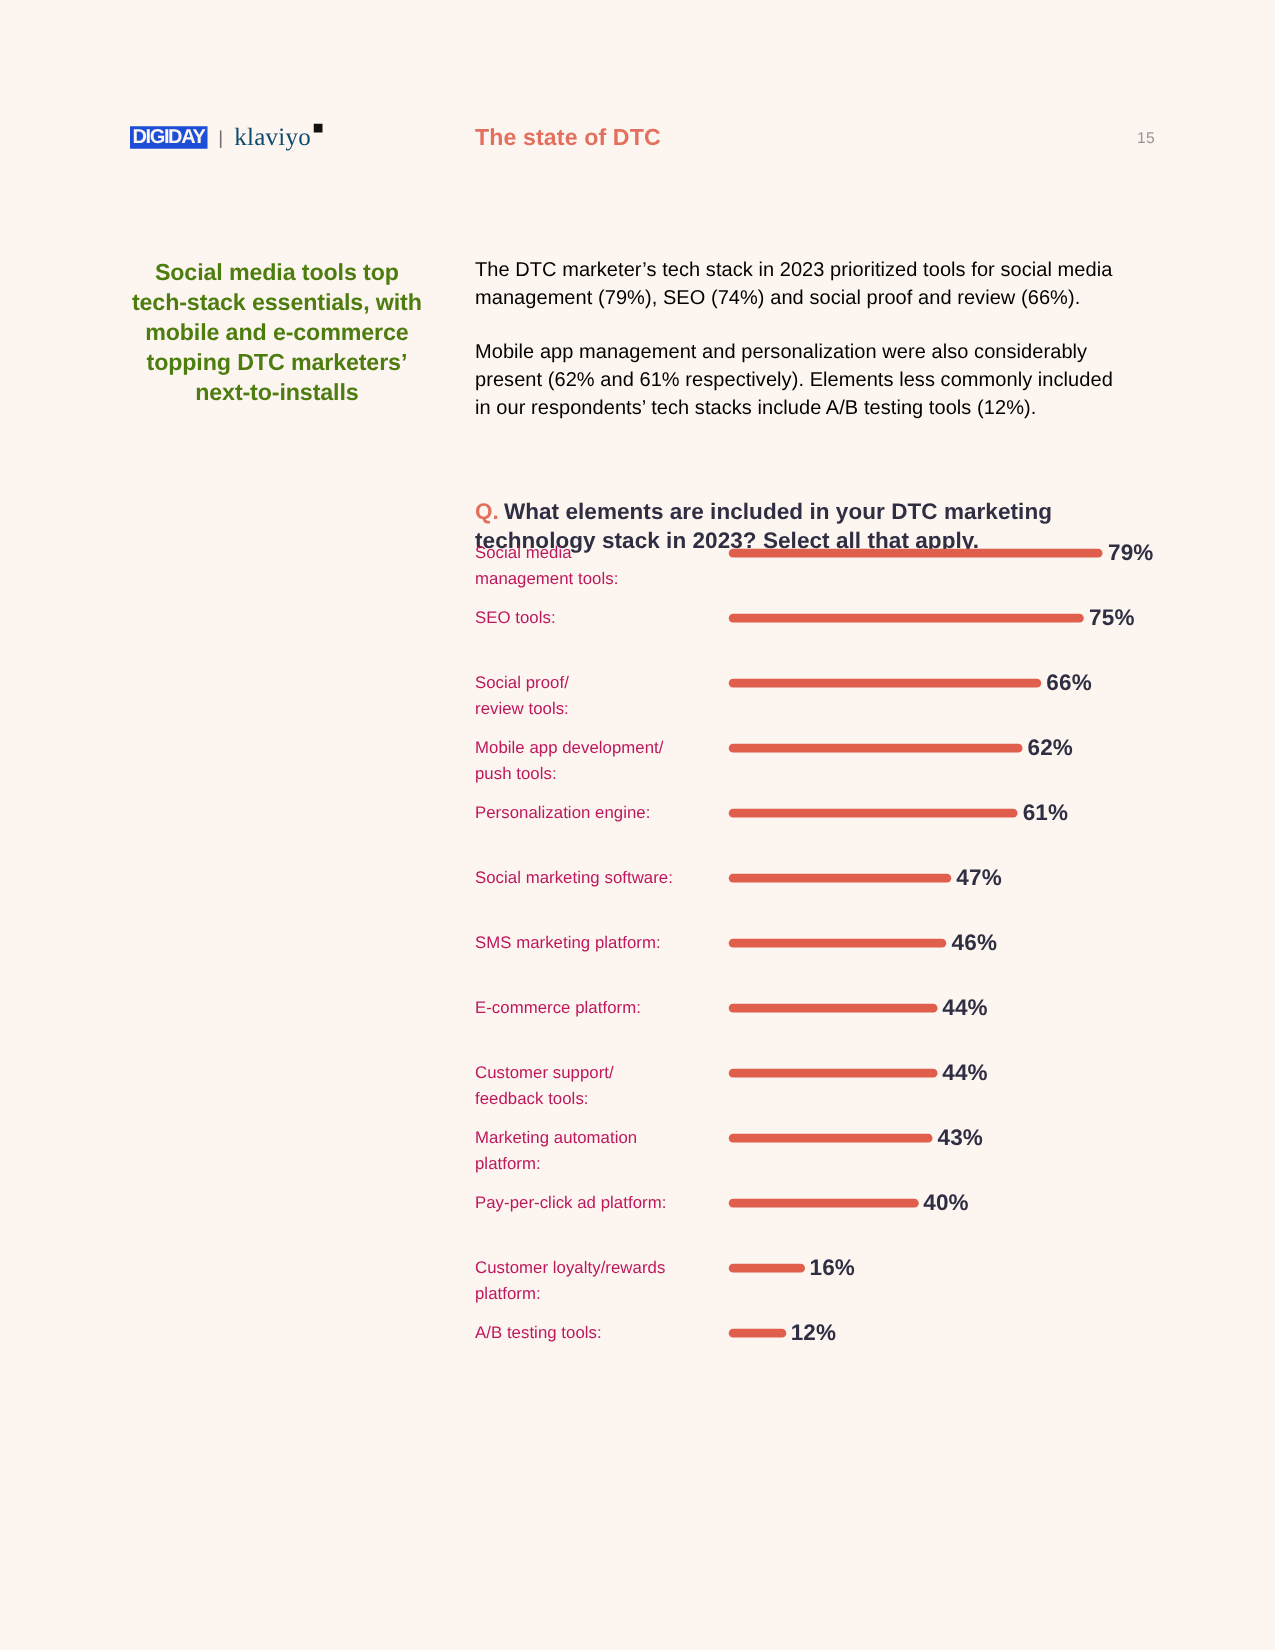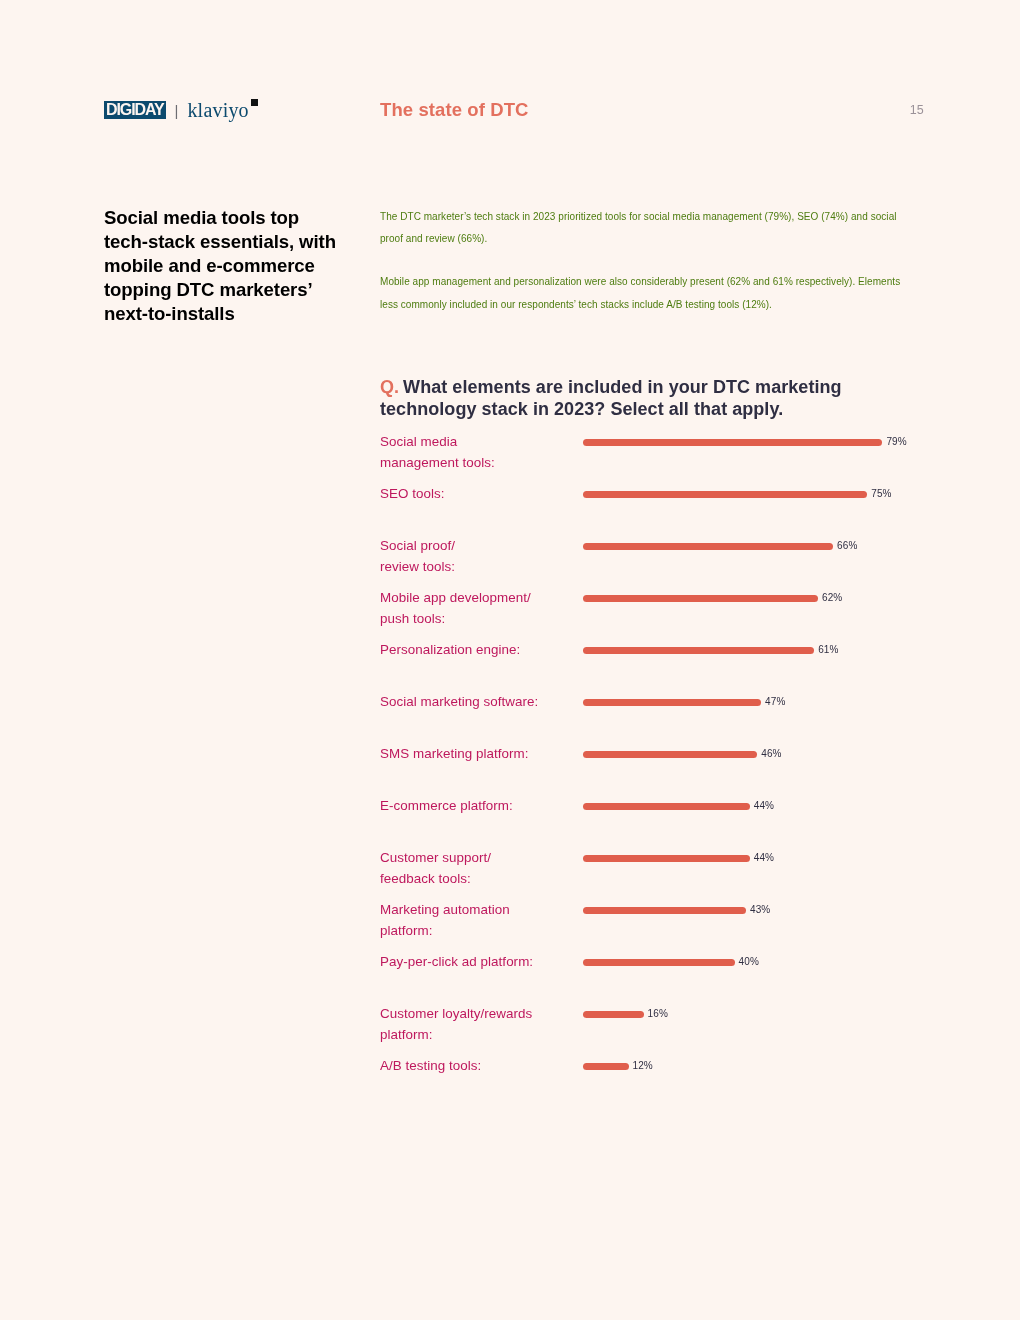--- a/index.html
+++ b/index.html
@@ -37,21 +37,21 @@
     display: flex;
     align-items: center;
     height: 24px;
   }
   .brand-digiday {
     font-family: "Liberation Sans", sans-serif;
     font-weight: 700;
     font-size: 16px;
     letter-spacing: -1.1px;
     color: #111111;
-    background: #0c4a6e;
+    background: #1d4ed8;
     color: #FDF5F0;
     padding: 1px 2px 1px 2px;
     line-height: 1.05;
     transform: scaleX(1.0);
   }
   .brand-sep {
     color: #6d6d72;
     font-size: 15px;
     margin: 0 9px 0 9px;
     line-height: 1;
@@ -96,35 +96,36 @@
 
   
   .headline {
     position: absolute;
     left: 104px;
     top: 206px;
     width: 235px;
     font-size: 18.6px;
     font-weight: 700;
     line-height: 24.1px;
-    color: #000000;
+    color: #4d7c0f;
     letter-spacing: -0.1px;
+    text-align: center;
   }
 
   
   .content {
     position: absolute;
     left: 380px;
     top: 206px;
     width: 525px;
   }
   .para {
-    font-size: 10px;
+    font-size: 16px;
     line-height: 22.2px;
-    color: #4d7c0f;
+    color: #000000;
     letter-spacing: 0.05px;
     margin: 0;
   }
   .para + .para {
     margin-top: 21px;
   }
 
   .question {
     margin-top: 60px;
     font-size: 18px;
@@ -168,26 +169,27 @@
     display: flex;
     align-items: center;
   }
   .bar {
     height: 7px;
     border-radius: 4px;
     background: #E05E4C;
     display: block;
   }
   .bar-value {
-    font-size: 10px;
+    font-size: 18px;
     color: #2F2E42;
     margin-left: 4px;
     letter-spacing: 0.1px;
     white-space: nowrap;
     line-height: 16px;
+    font-weight: bold;
   }
 </style>
 </head>
 <body>
 
 <div class="page">
 
   <div class="header">
     <div class="brand">
       <span class="brand-digiday">DIGIDAY</span>

